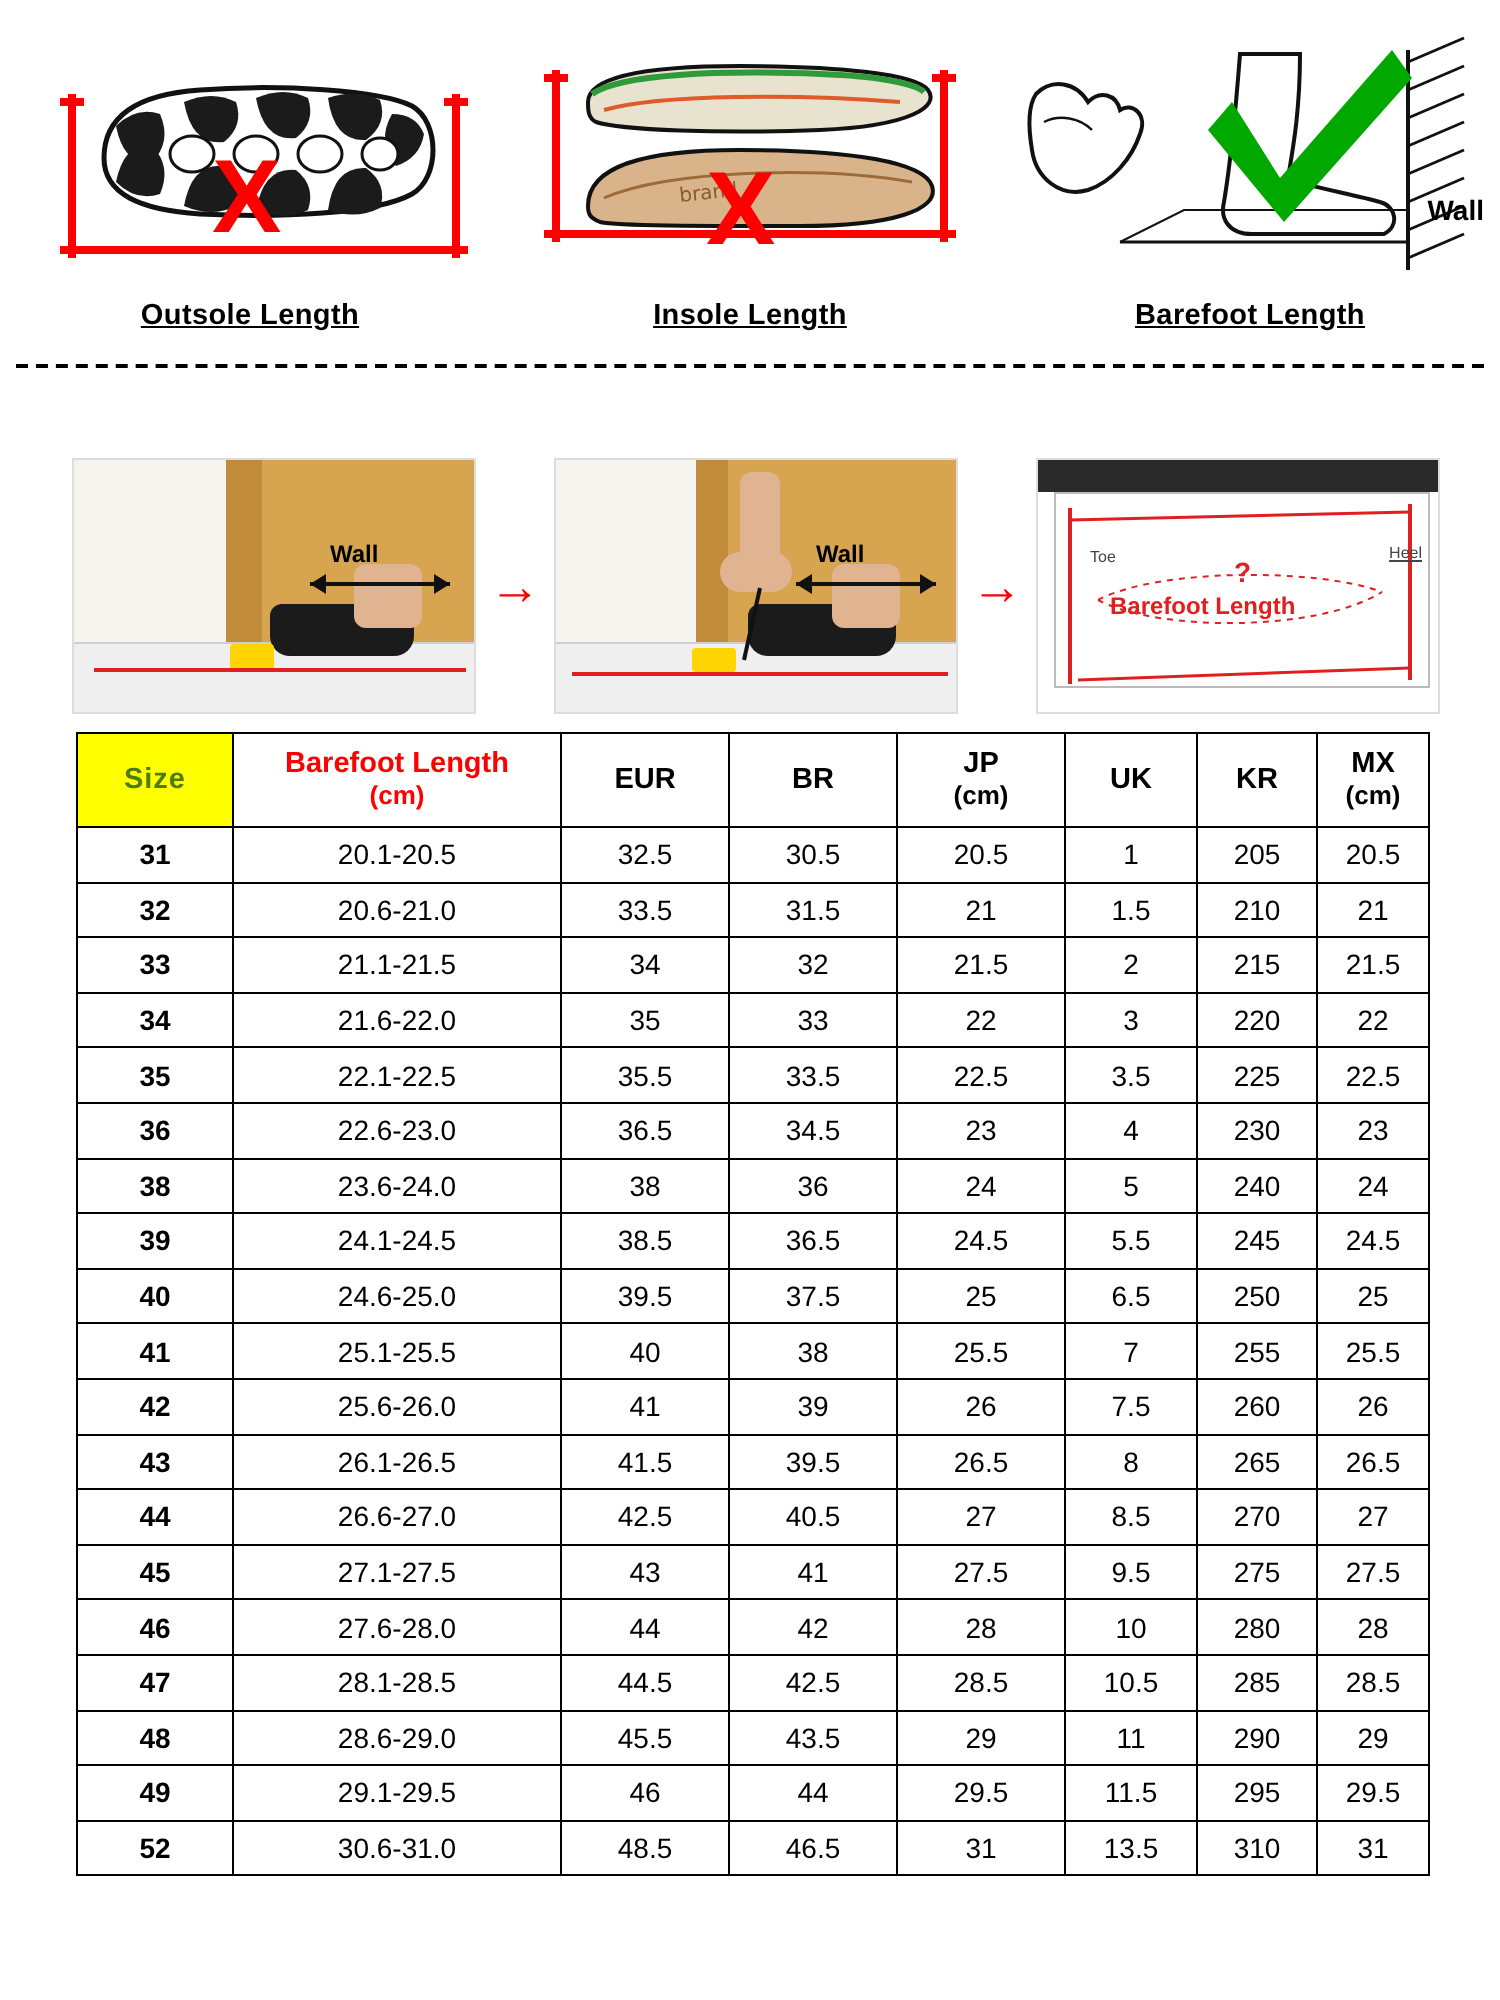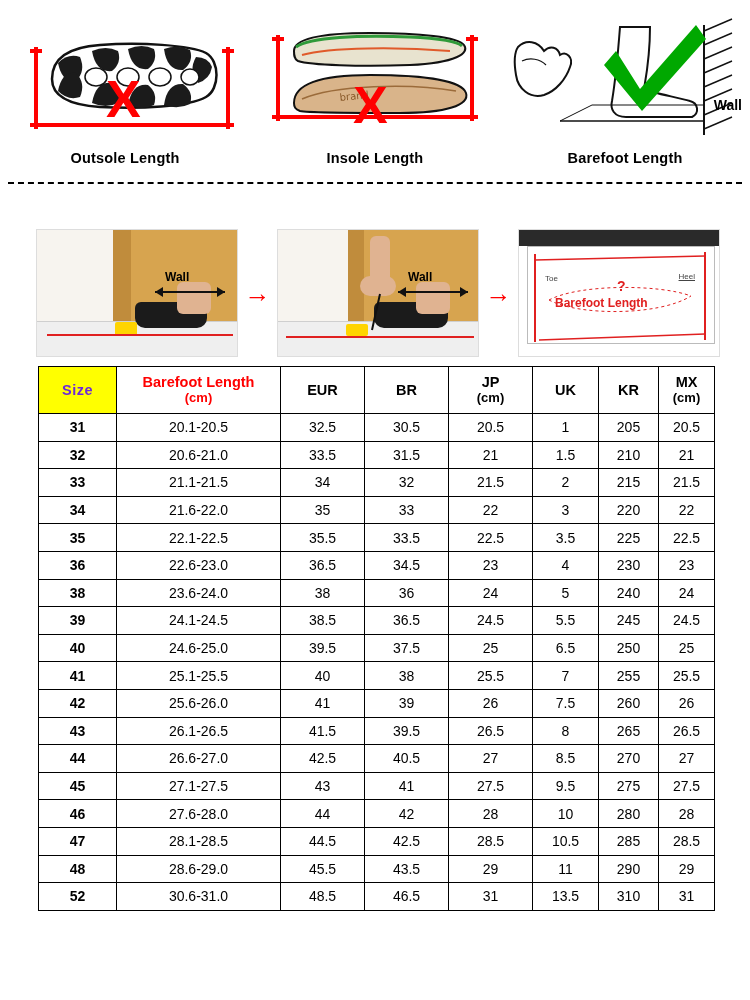--- a/index.html
+++ b/index.html
@@ -43,20 +43,21 @@
     height: 125px;
   }
   .top-caption {
     font-size: 14.5px;
     font-weight: bold;
     letter-spacing: .2px;
     padding-top: 4px;
     height: 24px;
     line-height: 24px;
     white-space: nowrap;
+    text-decoration: underline;
   }
 
   .bigx {
     position: absolute;
     color: #ff0000;
     font-weight: bold;
     font-size: 52px;
     line-height: 52px;
     font-family: "Liberation Sans", sans-serif;
   }
@@ -208,21 +209,21 @@
     height: 26.6px;
     font-family: "Liberation Sans", sans-serif;
   }
   table.size-table thead th {
     height: 46px;
     font-weight: bold;
     font-size: 14.5px;
     line-height: 1.15;
   }
   .hdr-size {
-    color: #6d28d9;
+    color: #4d7c0f;
     background: #ffff00;
     font-size: 22px;
     font-weight: bold;
     letter-spacing: .5px;
     margin-left: 32px;
   }
   .hdr-red { color: #ff0000; }
   .col-size { font-weight: bold; }
   .unit { display: block; font-size: 13px; font-weight: bold; }
 
@@ -379,21 +380,21 @@
       <div class="paper"></div>
       <svg viewBox="0 0 202 128" width="202" height="128" style="position:absolute;left:0;top:0;">
         <path d="M16 24 L16 112" stroke="#e02020" stroke-width="2"></path>
         <path d="M186 22 L186 110" stroke="#e02020" stroke-width="2"></path>
         <path d="M16 30 L186 26" stroke="#e02020" stroke-width="1.5"></path>
         <path d="M20 110 L186 104" stroke="#e02020" stroke-width="1.5"></path>
         <path d="M30 70 C60 54 140 54 172 66" stroke="#e02020" stroke-width="1" stroke-dasharray="3 3" fill="none"></path>
         <path d="M30 70 C60 86 140 86 172 66" stroke="#e02020" stroke-width="1" stroke-dasharray="3 3" fill="none"></path>
       </svg>
       <span class="smalltxt" style="left:26px;top:44px;">Toe</span>
-      <span class="smalltxt" style="right:24px;top:42px;text-decoration:underline;">Heel</span>
+      <span class="smalltxt" style="right:8px;top:42px;text-decoration:underline;">Heel</span>
       <span class="qmark" style="left:98px;top:48px;">?</span>
       <span class="bfl" style="left:36px;top:66px;">Barefoot Length</span>
     </div>
   </div>
 
   <div class="table-wrap">
     <table class="size-table">
       <colgroup>
         <col class="c0">
           <col class="c1">
@@ -590,20 +591,30 @@
             <td class="col-size">48</td>
             <td>28.6-29.0</td>
             <td>45.5</td>
             <td>43.5</td>
             <td>29</td>
             <td>11</td>
             <td>290</td>
             <td>29</td>
           </tr>
           <tr>
+            <td class="col-size">49</td>
+            <td>29.1-29.5</td>
+            <td>46</td>
+            <td>44</td>
+            <td>29.5</td>
+            <td>11.5</td>
+            <td>295</td>
+            <td>29.5</td>
+          </tr>
+          <tr>
             <td class="col-size">52</td>
             <td>30.6-31.0</td>
             <td>48.5</td>
             <td>46.5</td>
             <td>31</td>
             <td>13.5</td>
             <td>310</td>
             <td>31</td>
           </tr>
         </tbody>

